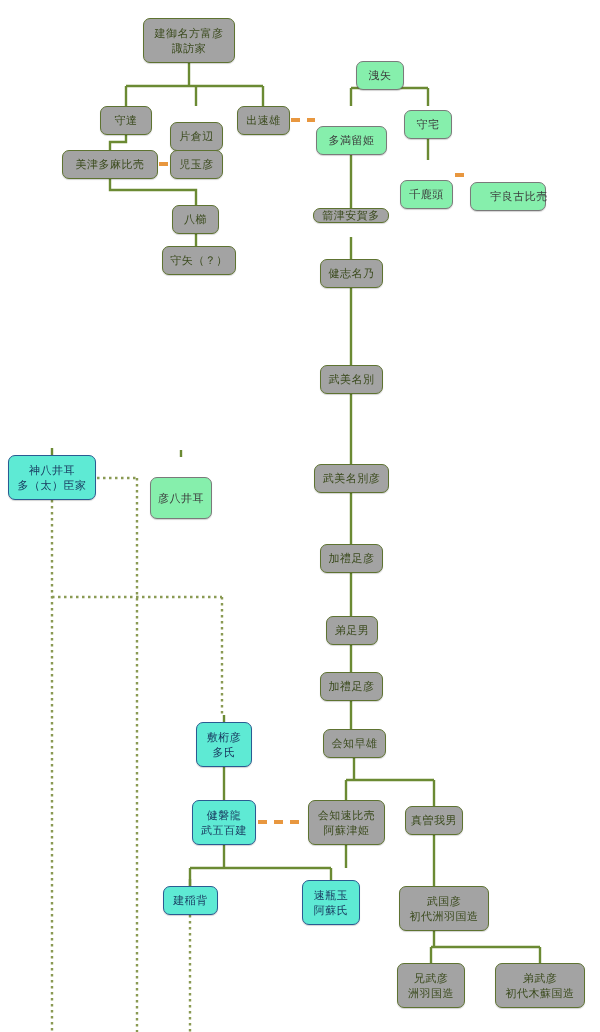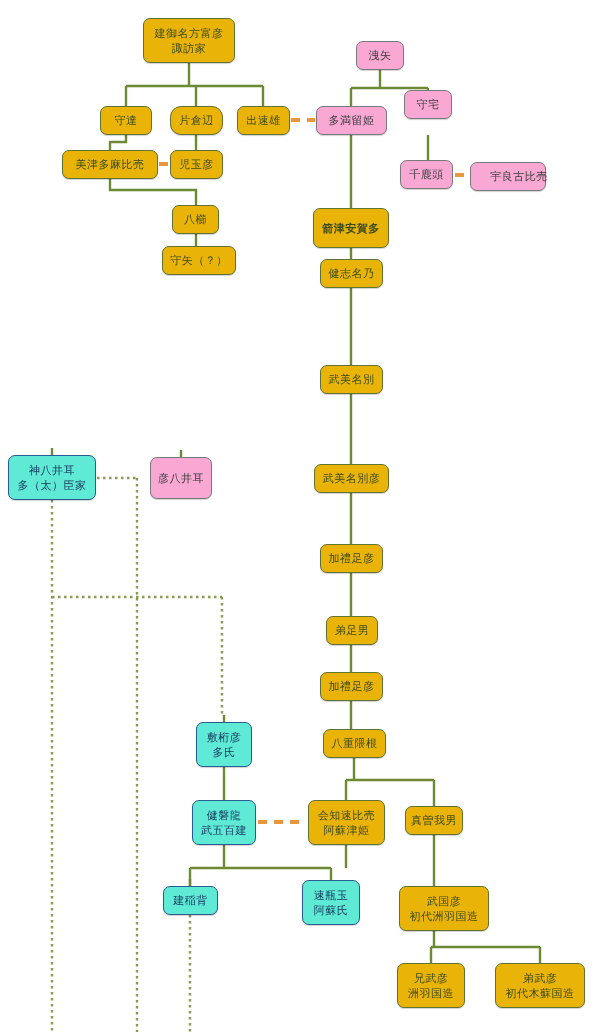--- a/index.html
+++ b/index.html
@@ -19,31 +19,32 @@
     border-radius:7px;
     font-size:11px;
     line-height:15px;
     text-align:center;
     white-space:nowrap;
     letter-spacing:0.5px;
   }
   .node .ln{display:block;}
   
   .n-green{
-    background:#eab308;
+    background:#a3a3a3;
     border:1.6px solid #5e7331;
     color:#3a4a1c;
     box-shadow:0 1px 1px rgba(0,0,0,.18);
   }
   
   .n-grey{
-    background:#f9a8d4;
+    background:#86efac;
     border:1.6px solid #7a7a7a;
     color:#3b3b3b;
     box-shadow:0 1px 1px rgba(0,0,0,.18);
+    margin-top:20px;
   }
   
   .n-blue{
     background:#5eead4;
     border:1.8px solid #2a5b92;
     color:#17365d;
     box-shadow:0 1px 1px rgba(0,0,0,.18);
   }
 </style>
 </head>
@@ -134,21 +135,21 @@
   </svg>
 
   <div id="nodes-layer">
       <div class="node n-green" style="left: 143px; top: 18px; width: 92px; height: 45px;">
         <span class="ln">建御名方富彦</span>
         <span class="ln">諏訪家</span>
       </div>
       <div class="node n-green" style="left: 100px; top: 106px; width: 52px; height: 29px;">
         <span class="ln">守達</span>
       </div>
-      <div class="node n-green" style="left: 170px; top: 106px; width: 53px; height: 29px; border-radius: 11px;">
+      <div class="node n-green" style="left: 170px; top: 122px; width: 53px; height: 29px;">
         <span class="ln">片倉辺</span>
       </div>
       <div class="node n-green" style="left: 237px; top: 106px; width: 53px; height: 29px;">
         <span class="ln">出速雄</span>
       </div>
       <div class="node n-green" style="left: 62px; top: 150px; width: 96px; height: 29px;">
         <span class="ln">美津多麻比売</span>
       </div>
       <div class="node n-green" style="left: 170px; top: 150px; width: 53px; height: 29px;">
         <span class="ln">児玉彦</span>
@@ -167,21 +168,21 @@
       </div>
       <div class="node n-grey" style="left: 404px; top: 90px; width: 48px; height: 29px;">
         <span class="ln">守宅</span>
       </div>
       <div class="node n-grey" style="left: 400px; top: 160px; width: 53px; height: 29px;">
         <span class="ln">千鹿頭</span>
       </div>
       <div class="node n-grey" style="left: 470px; top: 162px; width: 76px; height: 29px; padding-left: 22px;">
         <span class="ln">宇良古比売</span>
       </div>
-      <div class="node n-green" style="left: 313px; top: 208px; width: 76px; height: 40px; font-weight: bold;">
+      <div class="node n-green" style="left: 313px; top: 208px; width: 76px; height: 15px;">
         <span class="ln">箭津安賀多</span>
       </div>
       <div class="node n-green" style="left: 320px; top: 259px; width: 63px; height: 29px;">
         <span class="ln">健志名乃</span>
       </div>
       <div class="node n-green" style="left: 320px; top: 365px; width: 63px; height: 29px;">
         <span class="ln">武美名別</span>
       </div>
       <div class="node n-green" style="left: 314px; top: 464px; width: 75px; height: 29px;">
         <span class="ln">武美名別彦</span>
@@ -189,21 +190,21 @@
       <div class="node n-green" style="left: 320px; top: 544px; width: 63px; height: 29px;">
         <span class="ln">加禮足彦</span>
       </div>
       <div class="node n-green" style="left: 326px; top: 616px; width: 52px; height: 29px;">
         <span class="ln">弟足男</span>
       </div>
       <div class="node n-green" style="left: 320px; top: 672px; width: 63px; height: 29px;">
         <span class="ln">加禮足彦</span>
       </div>
       <div class="node n-green" style="left: 323px; top: 729px; width: 63px; height: 29px;">
-        <span class="ln">八重隈根</span>
+        <span class="ln">会知早雄</span>
       </div>
       <div class="node n-green" style="left: 308px; top: 800px; width: 77px; height: 45px;">
         <span class="ln">会知速比売</span>
         <span class="ln">阿蘇津姫</span>
       </div>
       <div class="node n-green" style="left: 405px; top: 806px; width: 58px; height: 29px;">
         <span class="ln">真曽我男</span>
       </div>
       <div class="node n-green" style="left: 399px; top: 886px; width: 90px; height: 45px;">
         <span class="ln">武国彦</span>

